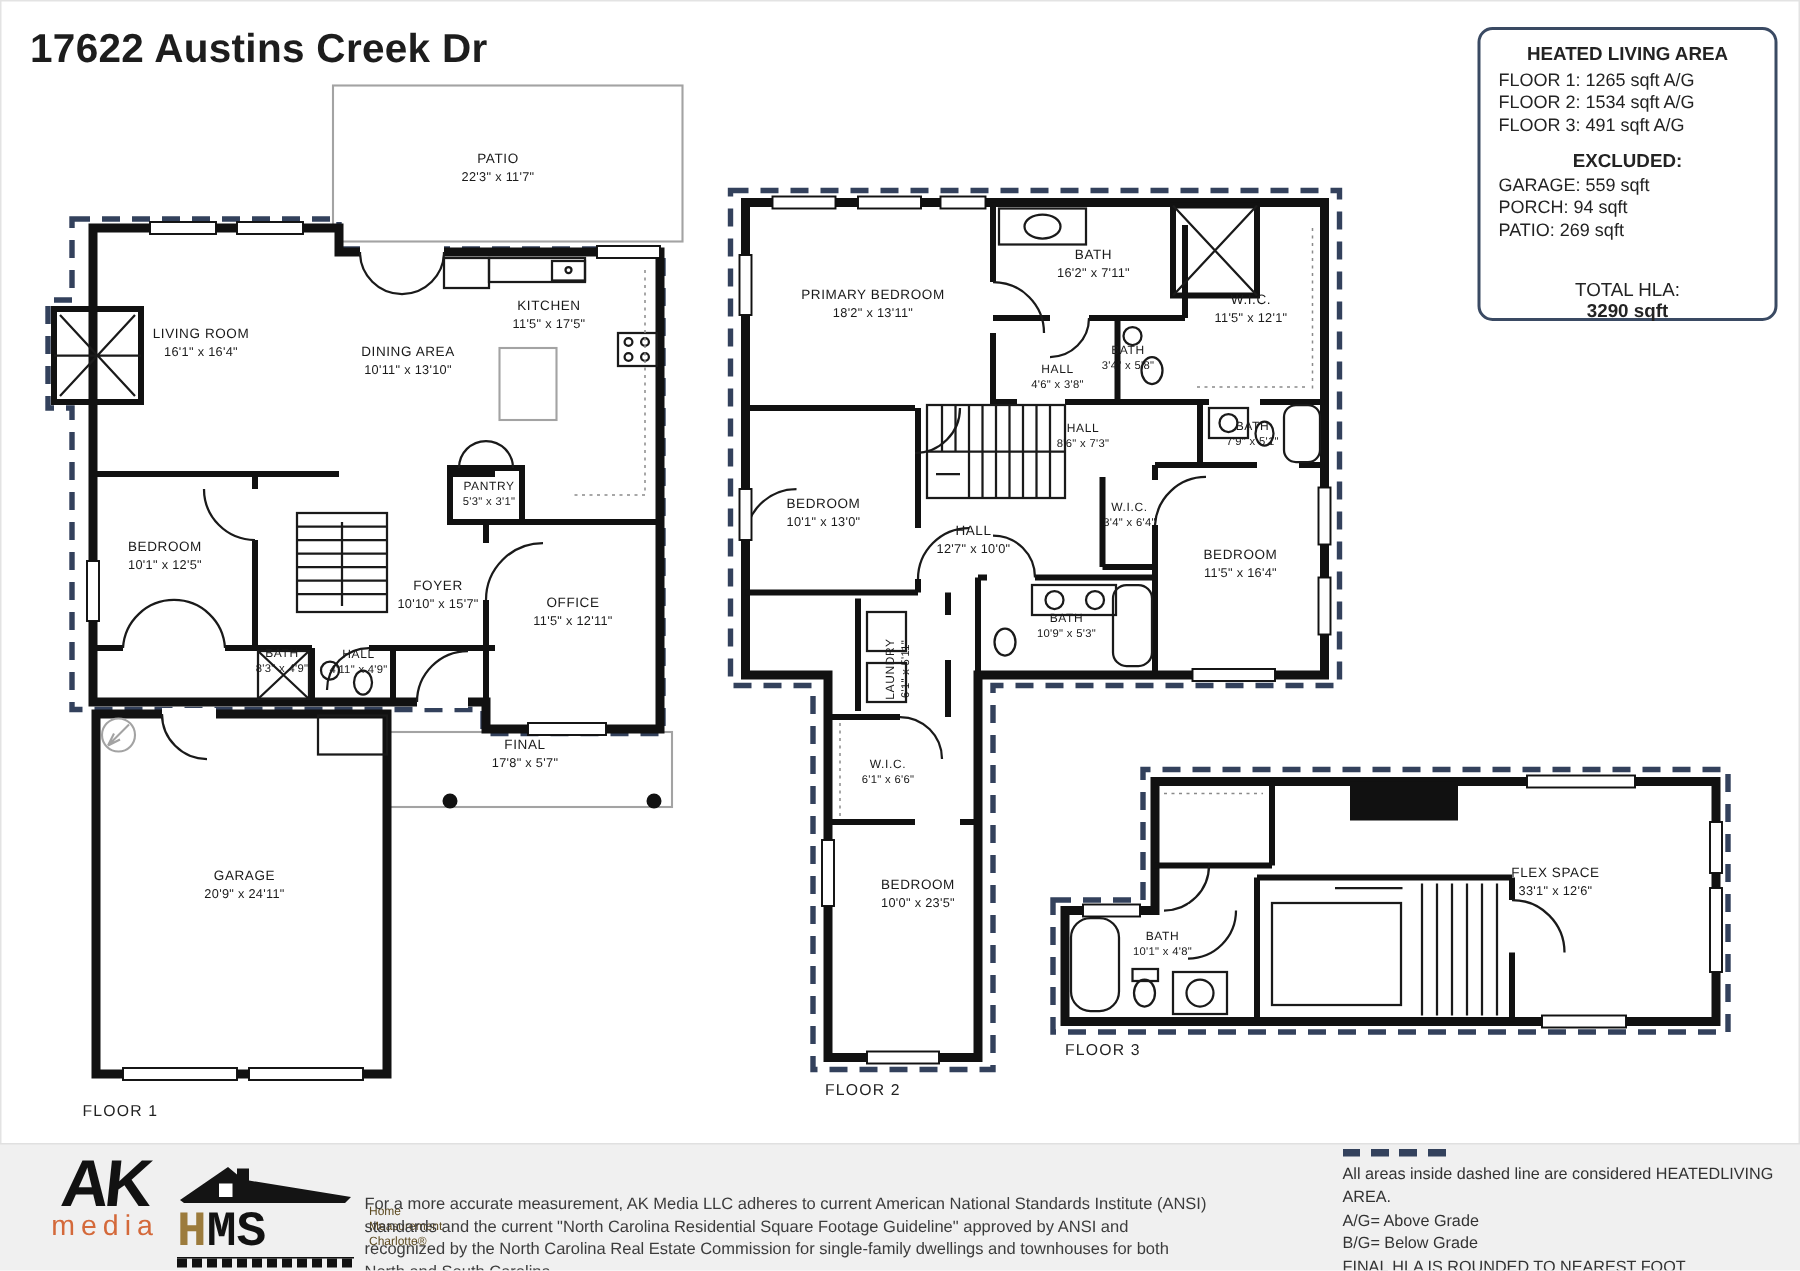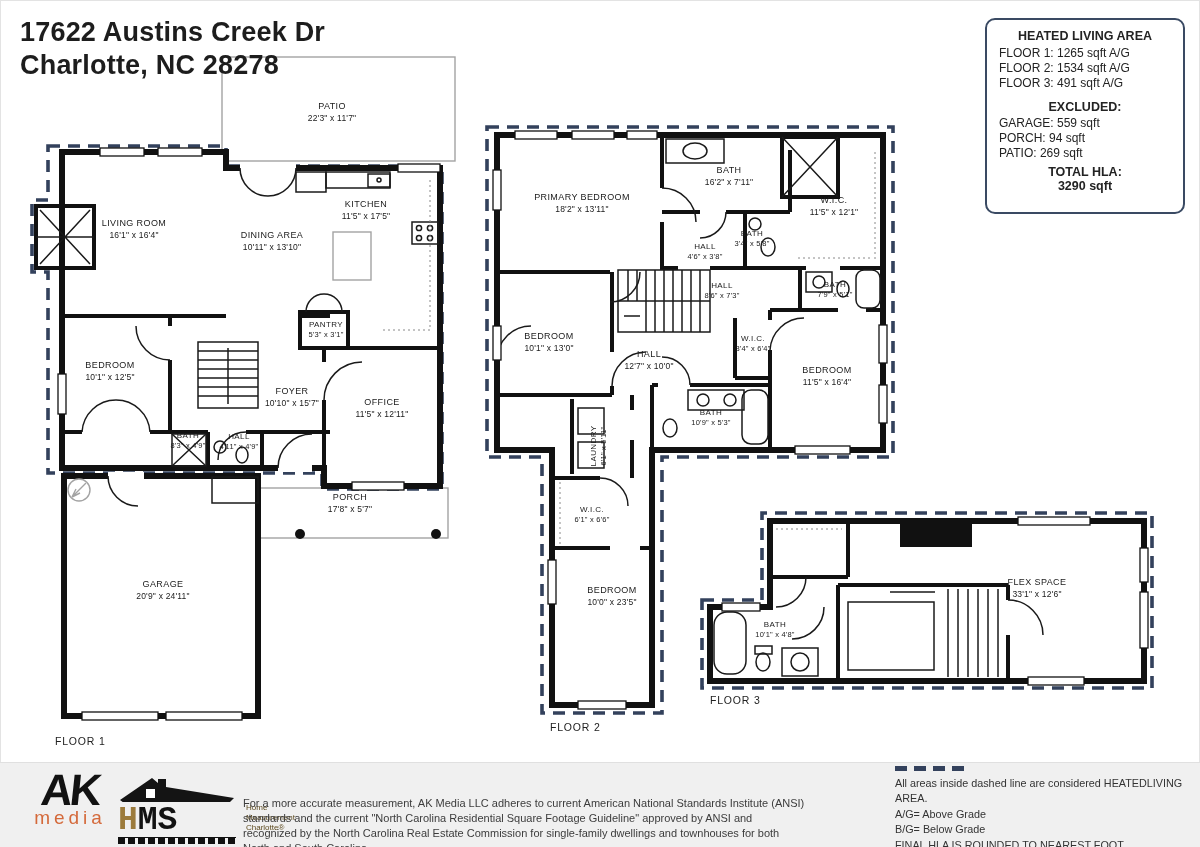--- a/index.html
+++ b/index.html
@@ -26,21 +26,21 @@
   
   .address{position:absolute;left:20px;top:16px;z-index:3;font-size:27px;font-weight:600;
            color:#1d1d1d;line-height:1.24;letter-spacing:.2px;}
   
   .hla{position:absolute;left:985px;top:18px;width:200px;height:196px;z-index:3;
        border:2.5px solid #3a4a63;border-radius:10px;background:#fff;padding:9px 10px;
        box-sizing:border-box;color:#232323;}
   .hla-title{font-size:12.5px;font-weight:700;text-align:center;margin-bottom:3px;}
   .hla-line{font-size:12px;font-weight:500;margin:1px 0 0 2px;}
   .hla-subtitle{font-size:12.5px;font-weight:700;text-align:center;margin-top:10px;margin-bottom:2px;}
-  .hla-total-title{font-size:12.5px;font-weight:700;text-align:center;margin-top:5px;}
+  .hla-total-title{font-size:12.5px;font-weight:400;text-align:center;margin-top:26px;}
   .hla-total{font-size:12.5px;font-weight:700;text-align:center;}
   
   .footer{position:absolute;left:0;top:762px;width:1200px;height:85px;background:#f0f0f0;
           border-top:1px solid #e0e0e0;z-index:2;}
   .ak{position:absolute;left:30px;top:768px;z-index:3;width:80px;text-align:center;}
   .ak-top{font-size:44px;font-weight:900;color:#121212;letter-spacing:-3px;line-height:1;
           transform:skewX(-6deg);display:block;}
   .ak-bottom{font-size:19px;color:#d4693a;letter-spacing:4px;line-height:1;display:block;margin-top:-4px;}
   .hms{position:absolute;left:118px;top:776px;z-index:3;width:125px;}
   .hms-word{font-family:Liberation Mono, monospace;font-size:33px;font-weight:700;line-height:.9;}
@@ -247,21 +247,20 @@
       <rect x="1018" y="517" width="72" height="8" class="win"></rect>
       <rect x="1140" y="548" width="8" height="34" class="win"></rect>
       <rect x="1140" y="592" width="8" height="56" class="win"></rect>
       <rect x="1028" y="677" width="56" height="8" class="win"></rect>
       <rect x="722" y="603" width="38" height="8" class="win"></rect>
     </g>
   </svg>
 
   <div class="address">
     <div>17622 Austins Creek Dr</div>
-    <div>Charlotte, NC  28278</div>
   </div>
 
   <div class="hla">
     <div class="hla-title">HEATED LIVING AREA</div>
     <div class="hla-line">FLOOR 1: 1265 sqft A/G</div>
     <div class="hla-line">FLOOR 2: 1534 sqft  A/G</div>
     <div class="hla-line">FLOOR 3: 491 sqft  A/G</div>
     <div class="hla-subtitle">EXCLUDED:</div>
     <div class="hla-line">GARAGE: 559 sqft</div>
     <div class="hla-line">PORCH: 94 sqft</div>
@@ -304,21 +303,21 @@
     </div>
   <div class="lbl sm" style="left:188px;top:441px">
     <span class="rn">BATH</span>
     <span class="rd">8'3" x 4'9"</span>
     </div>
   <div class="lbl sm" style="left:239px;top:442px">
     <span class="rn">HALL</span>
     <span class="rd">4'11" x 4'9"</span>
     </div>
   <div class="lbl" style="left:350px;top:503px">
-    <span class="rn">PORCH</span>
+    <span class="rn">FINAL</span>
     <span class="rd">17'8" x 5'7"</span>
     </div>
   <div class="lbl" style="left:163px;top:590px">
     <span class="rn">GARAGE</span>
     <span class="rd">20'9" x 24'11"</span>
     </div>
   <div class="floor-tag" style="left:55px;top:735px">FLOOR 1</div>
 
   <div class="lbl" style="left:582px;top:203px">
     <span class="rn">PRIMARY BEDROOM</span>

